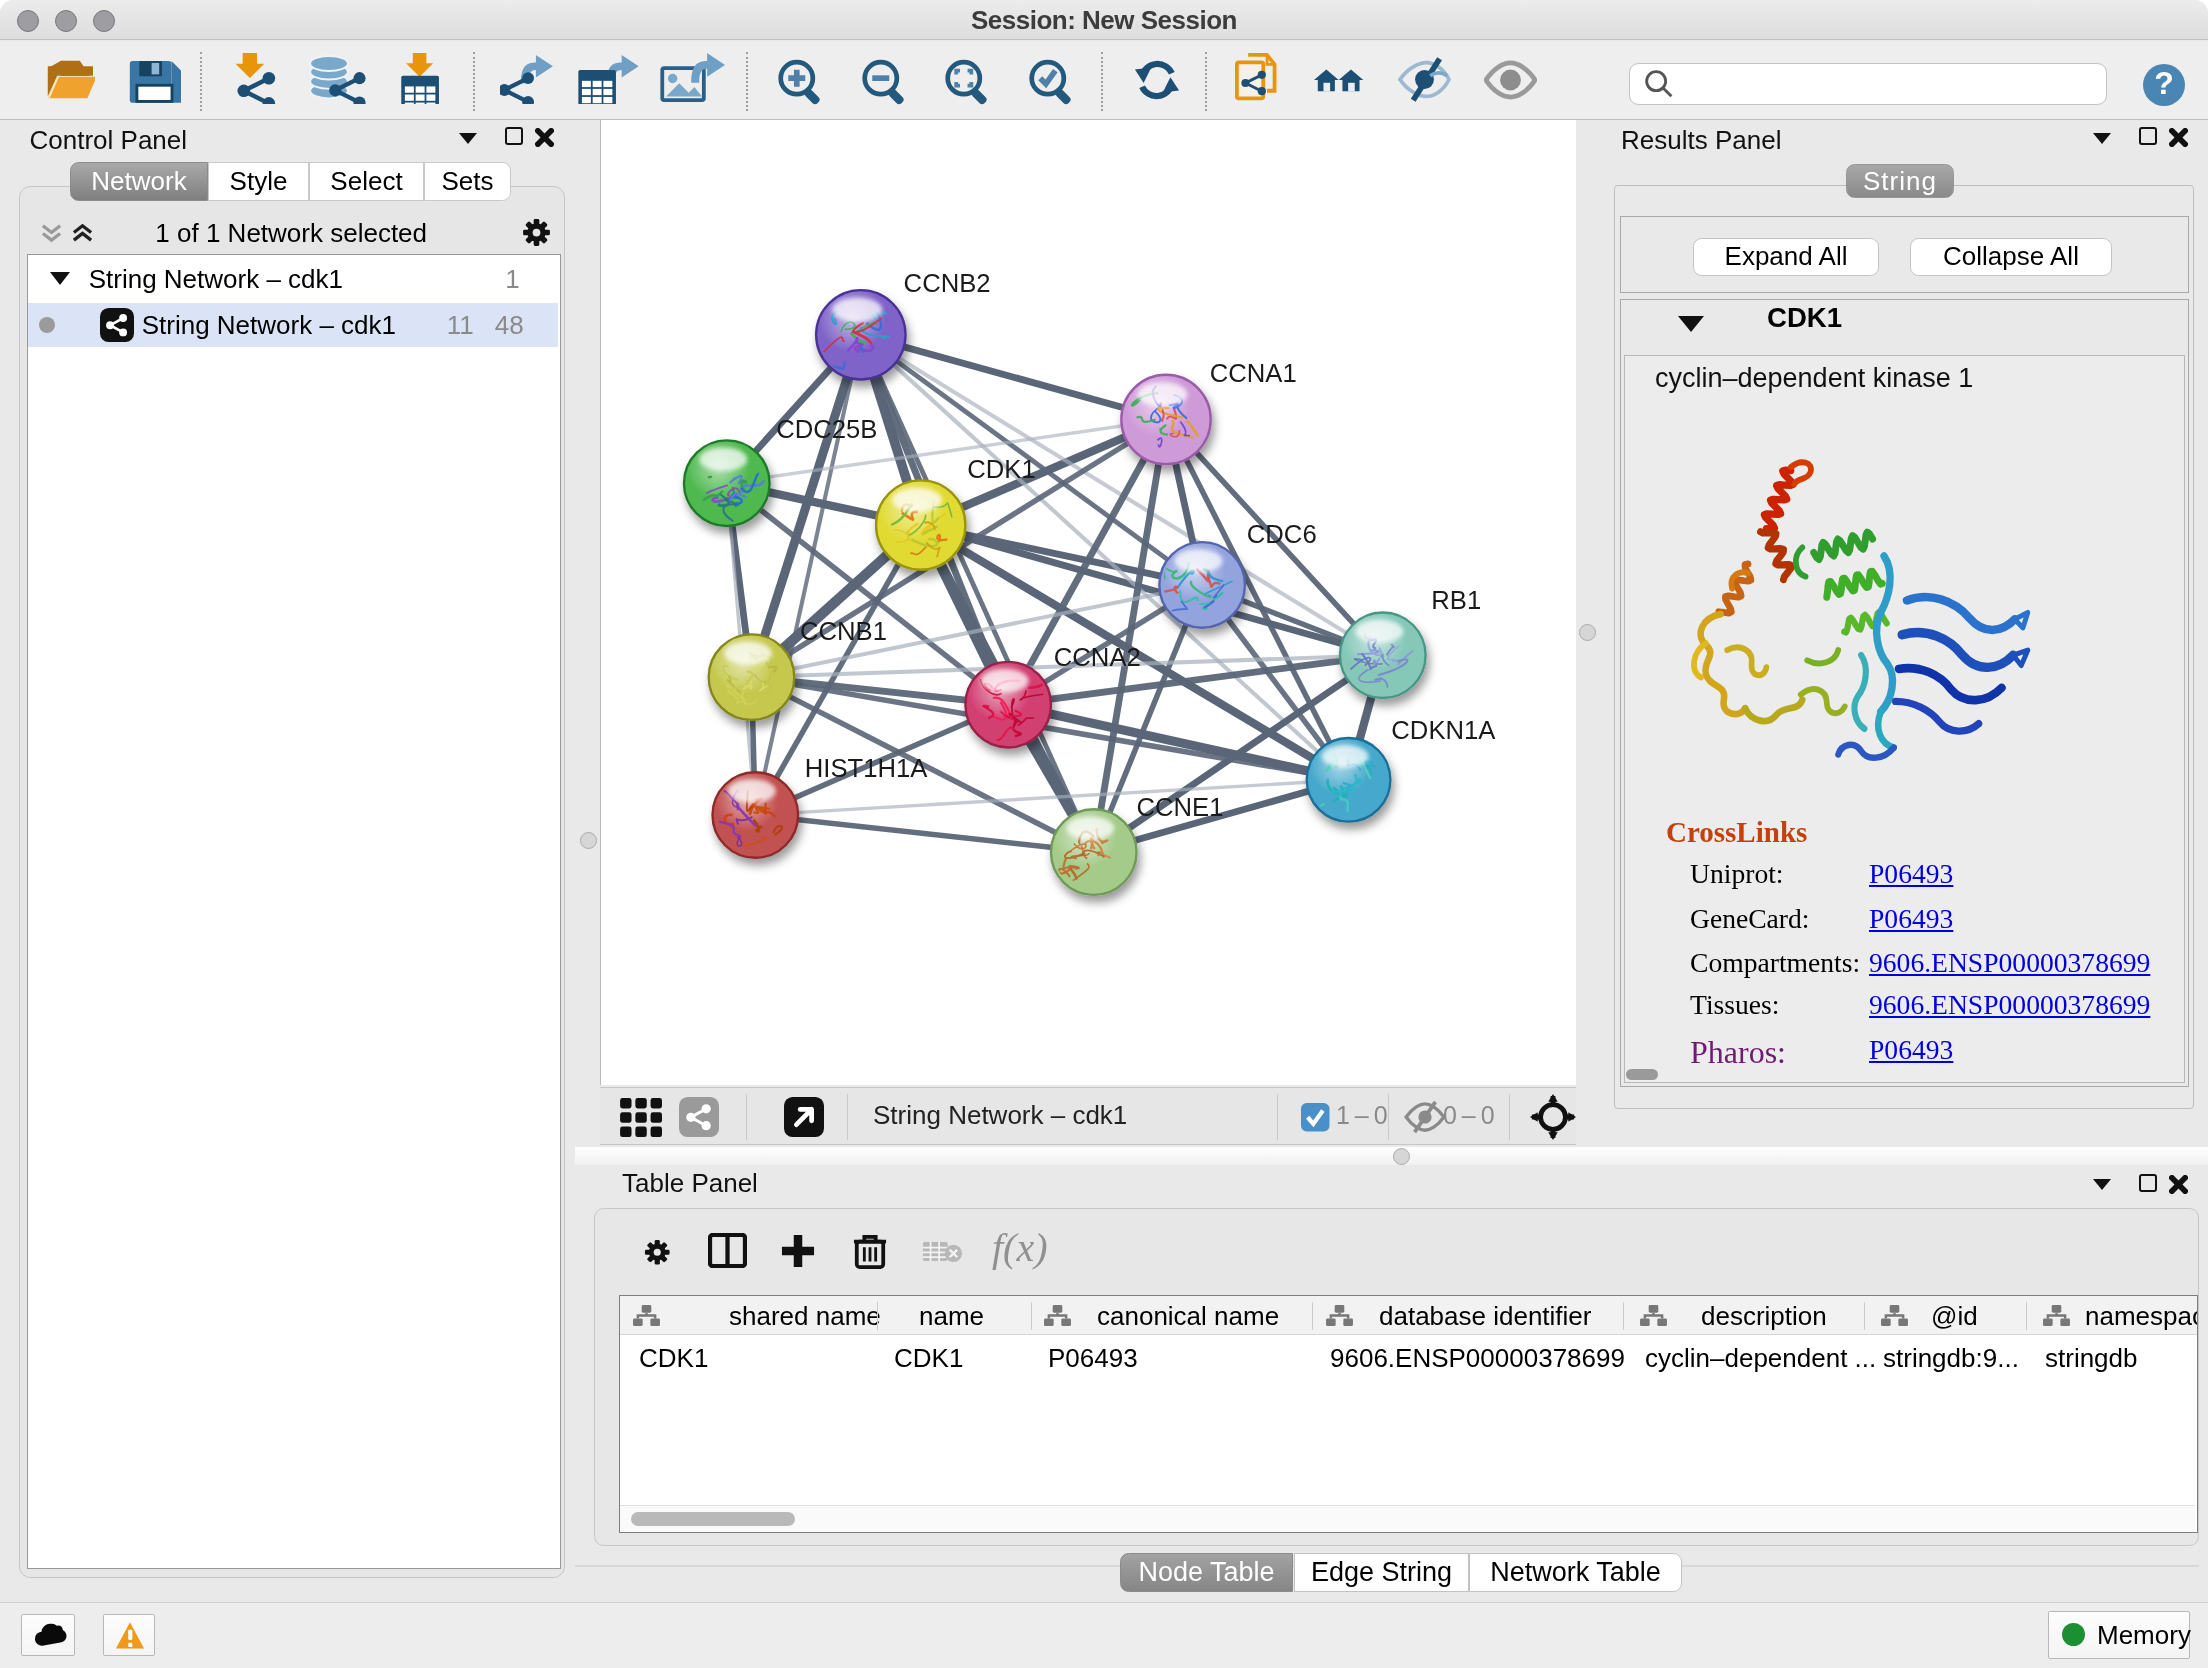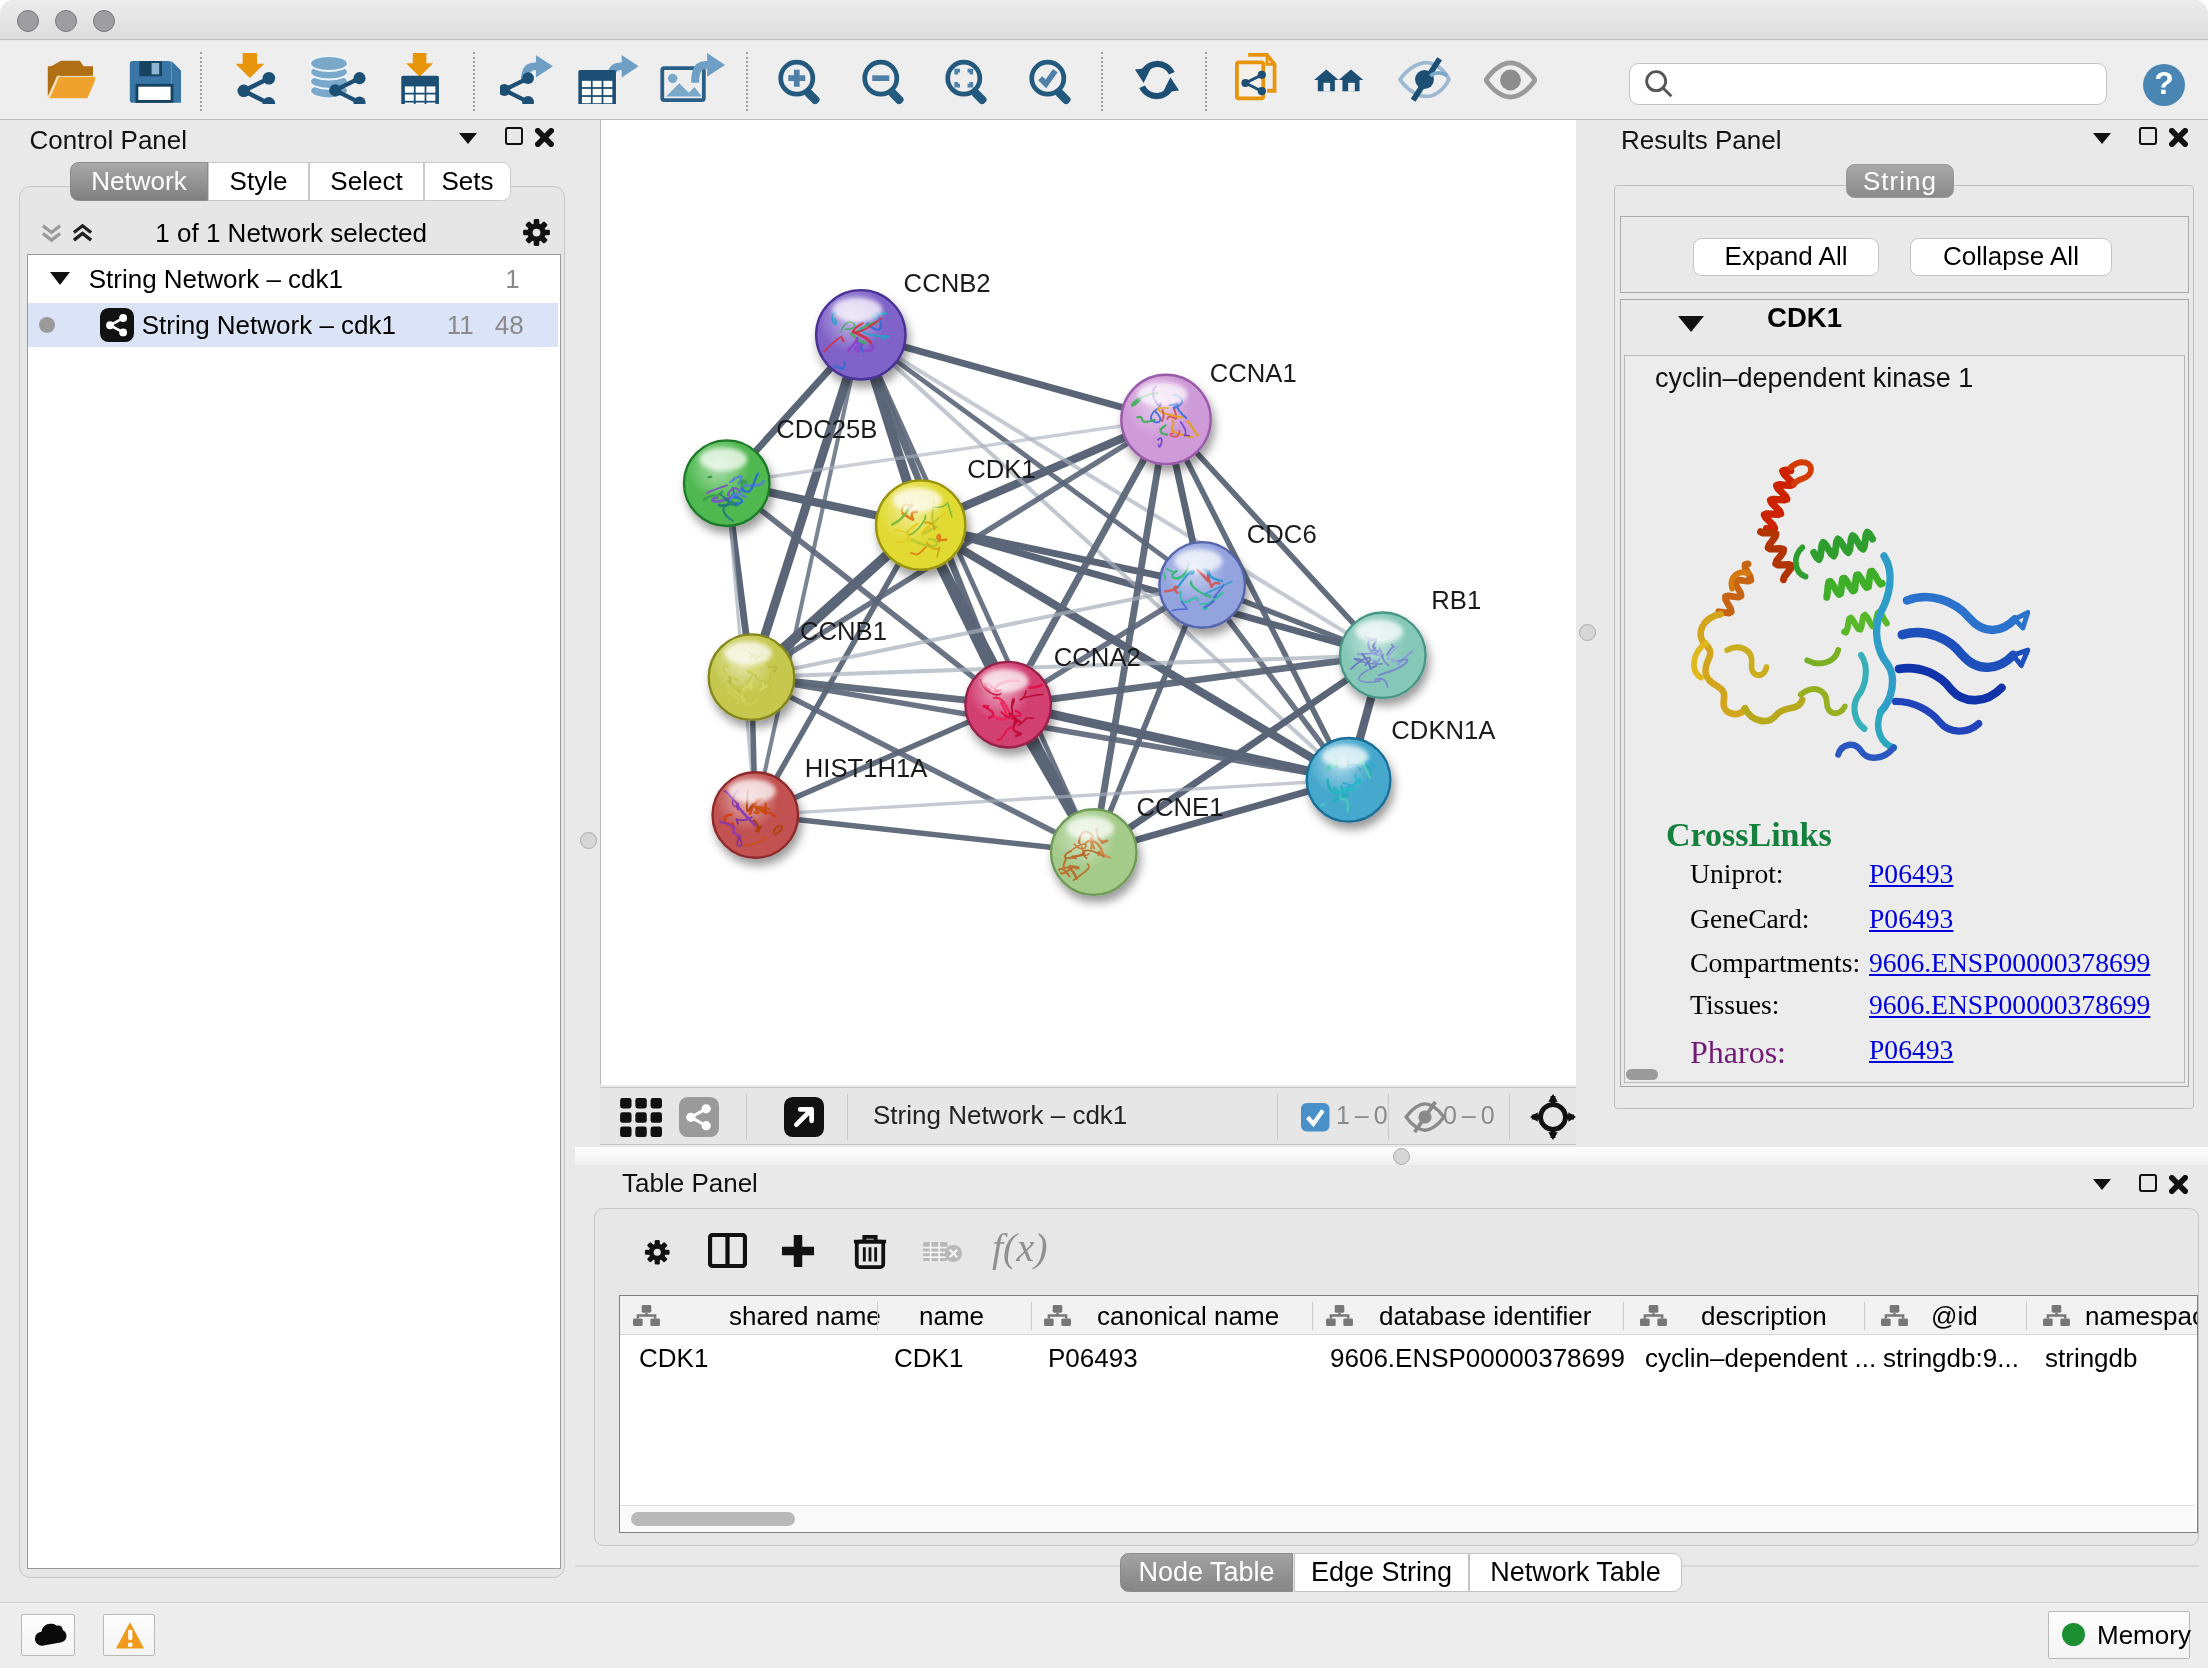--- a/index.html
+++ b/index.html
@@ -47,20 +47,21 @@
   .statusbar { position:absolute; left:0; top:1602px; width:2208px; height:67px; background:#ededed; border-top:1.9px solid #cfcfcf; }
 </style>
 </head>
 <body>
 <div class="window">
 
   <div class="titlebar">
     <div class="tl" style="left:17px;"></div>
     <div class="tl" style="left:55px;"></div>
     <div class="tl" style="left:93px;"></div>
+    <div class="wtitle">Session: New Session</div>
   </div>
 
   <div class="toolbar" id="toolbar">
       <div class="ticon" style="left:42px; top:13.3px;"><svg width="53" height="49" viewBox="0 0 56 52" style="">
           <path d="M6 14 L20 6 L40 6 L44 12 L54 12 L54 22 L20 22 Z" fill="#b06f14"></path>
 <path d="M6 44 L6 12 L22 12 L26 17 L50 17 L50 22 L16 22 Z" fill="#b06f14"></path>
 <path d="M16 23 L58 23 L48 46 L6 46 Z" fill="#f0a22e"></path>
 <path d="M6 46 L16 23 L18 23 L8 46 Z" fill="#fce9c8"></path>
         </svg></div>
       <div class="ticon" style="left:126px; top:15px;"><svg width="55" height="48" viewBox="0 0 58 50" style="">
@@ -753,21 +754,21 @@
             <path d="M258 310 C250 330 258 348 274 352" fill="none" stroke="#2aa8c0" stroke-width="8" opacity="1.0" stroke-linecap="round" stroke-linejoin="round"></path>
             <path d="M290 180 C318 170 348 180 366 200 C384 220 406 218 422 202" fill="none" stroke="#2a72cc" stroke-width="10" opacity="1.0" stroke-linecap="round" stroke-linejoin="round"></path>
             <path d="M284 220 C314 212 342 224 358 244 C376 264 402 262 420 244" fill="none" stroke="#1d50bb" stroke-width="11" opacity="1.0" stroke-linecap="round" stroke-linejoin="round"></path>
             <path d="M280 260 C306 256 330 266 344 284 C360 302 388 300 406 282" fill="none" stroke="#1133aa" stroke-width="10" opacity="1.0" stroke-linecap="round" stroke-linejoin="round"></path>
             <path d="M276 298 C298 298 318 308 330 322 C342 336 364 336 378 324" fill="none" stroke="#2244bb" stroke-width="8.5" opacity="1.0" stroke-linecap="round" stroke-linejoin="round"></path>
             <path d="M422 202 L438 194 L432 212 Z" fill="none" stroke="#2a72cc" stroke-width="6" opacity="1.0" stroke-linecap="round" stroke-linejoin="round"></path>
             <path d="M420 244 L438 238 L430 256 Z" fill="none" stroke="#1d50bb" stroke-width="6" opacity="1.0" stroke-linecap="round" stroke-linejoin="round"></path>
             <path d="M274 352 C262 366 242 368 234 356 C226 344 210 348 206 360" fill="none" stroke="#2a58c0" stroke-width="7.5" opacity="1.0" stroke-linecap="round" stroke-linejoin="round"></path>
           </g>
         </svg></div>
-      <div class="abs serif" style="left:1666px; top:816px; font-size:34px; font-weight:bold; color:#15803d;">CrossLinks</div>
+      <div class="abs serif" style="left:1666px; top:816px; font-size:29px; font-weight:bold; color:#c2410c;">CrossLinks</div>
       <div class="abs" style="left:1626px; top:1069px; width:32px; height:11.4px; background:#9a9a9a; border-radius:5.7px;"></div>
       <div class="abs serif" style="left:1690px; top:858px; font-size:27.6px; color:#000;">Uniprot:</div>
       <div class="abs serif rlink" style="left:1869px; top:858px; font-size:27.6px;">P06493</div>
       <div class="abs serif" style="left:1690px; top:903px; font-size:27.6px; color:#000;">GeneCard:</div>
       <div class="abs serif rlink" style="left:1869px; top:903px; font-size:27.6px;">P06493</div>
       <div class="abs serif" style="left:1690px; top:947px; font-size:27.6px; color:#000;">Compartments:</div>
       <div class="abs serif rlink" style="left:1869px; top:947px; font-size:27.6px;">9606.ENSP00000378699</div>
       <div class="abs serif" style="left:1690px; top:989px; font-size:27.6px; color:#000;">Tissues:</div>
       <div class="abs serif rlink" style="left:1869px; top:989px; font-size:27.6px;">9606.ENSP00000378699</div>
       <div class="abs serif" style="left:1690px; top:1034px; font-size:32px; color:#701a75;">Pharos:</div>

